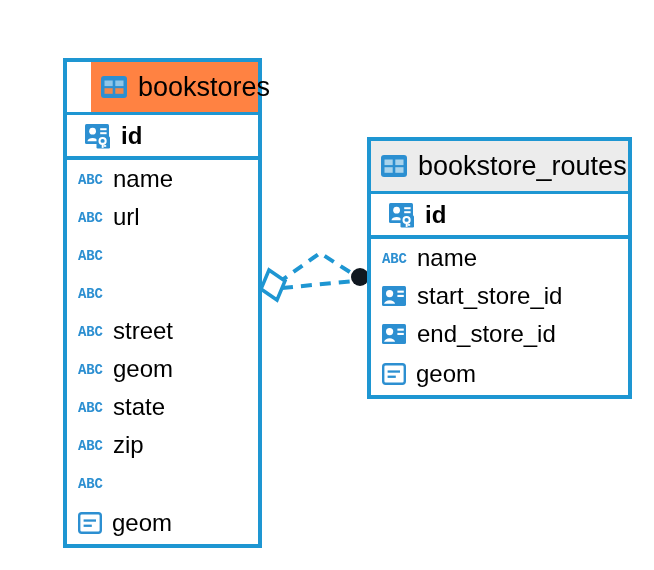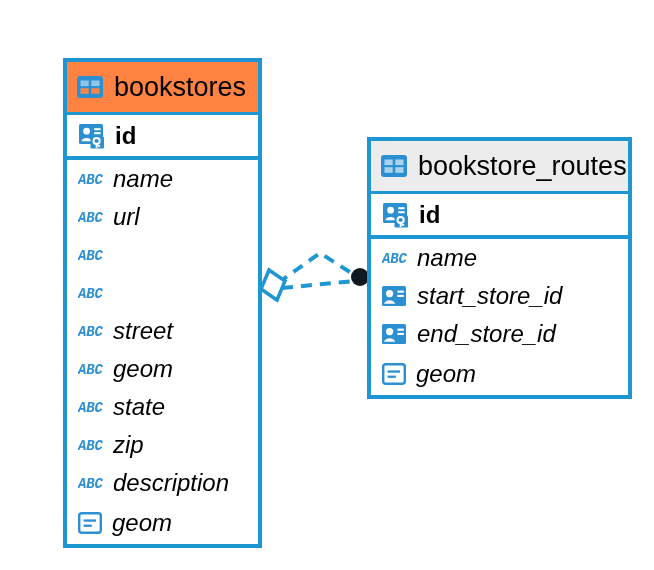--- a/index.html
+++ b/index.html
@@ -21,51 +21,50 @@
     background:#ffffff;
   }
   .table-header{
     box-sizing:border-box;
     height:50px;
     display:flex;
     align-items:center;
     padding-left:10px;
     gap:11px;
   }
-  .table-header.selected{background:#FF8242;}
+  .table-header.selected{background:#FF8242;margin-left:24px;}
   .table-header.plain{background:#ECECEC;}
   .table-title{
     font-size:27px;
     color:#000000;
     line-height:1;
     white-space:nowrap;
   }
 
   .pk-row{
     box-sizing:border-box;
     height:48px;
     display:flex;
     align-items:center;
-    padding-left:12px;
+    padding-left:18px;
     gap:10px;
     border-top:3px solid #1E96D2;
     border-bottom:4px solid #1E96D2;
     background:#fff;
   }
   .pk-row .field-label{font-weight:bold;}
 
   .field-row{
     box-sizing:border-box;
     height:38px;
     display:flex;
     align-items:center;
     padding-left:11px;
     gap:10px;
     background:#fff;
-    font-style:italic;
   }
   .field-label{
     font-size:24px;
     color:#000;
     line-height:1;
     white-space:nowrap;
   }
 
   
   .icon{flex:0 0 auto;display:block;}
@@ -193,21 +192,20 @@
       </span>
       <span class="field-label">zip</span>
     </div>
 
     <div class="field-row">
       <span class="icon">
         <svg width="25" height="15" viewBox="0 0 25 15">
           <text x="0" y="12" font-family="'Liberation Mono', monospace" font-size="14" font-weight="bold" fill="#2C8FD1" letter-spacing="-0.2">ABC</text>
         </svg>
       </span>
-      <span class="field-label">description</span>
     </div>
 
     <div class="field-row" style="height:42px;">
       <span class="icon">
         <svg width="24" height="22" viewBox="0 0 24 22">
           <rect x="1.2" y="1.2" width="21.6" height="19.6" rx="2.5" fill="#FFFFFF" stroke="#2C8FD1" stroke-width="2.4"></rect>
           <rect x="5.6" y="7.4" width="12.4" height="2.3" fill="#2C8FD1"></rect>
           <rect x="5.6" y="12.6" width="8.2" height="2.3" fill="#2C8FD1"></rect>
         </svg>
       </span>

